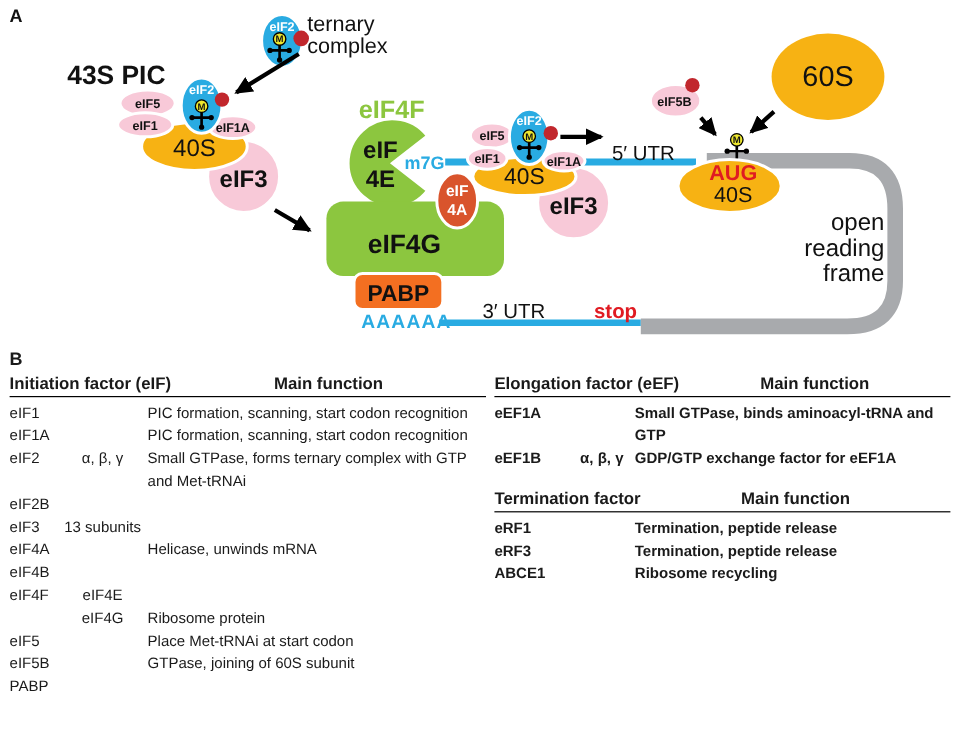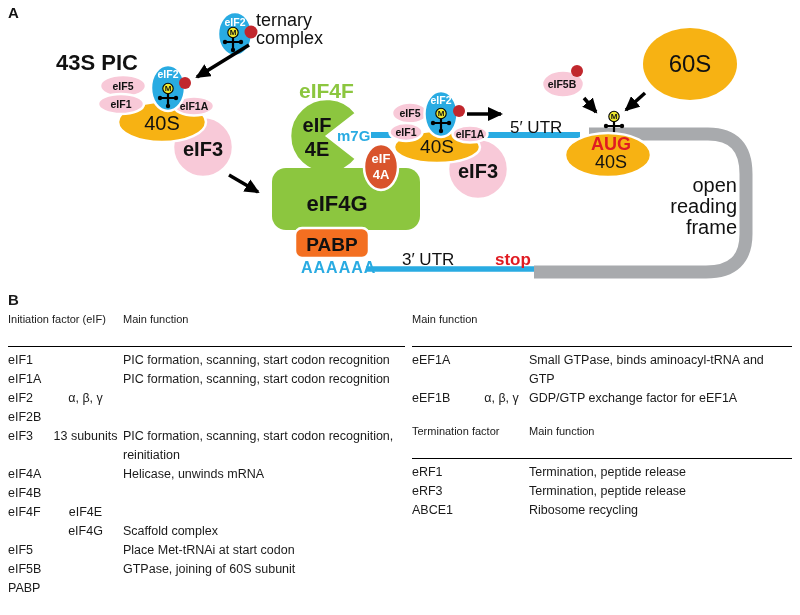--- a/index.html
+++ b/index.html
@@ -31,28 +31,28 @@
   .t-m{font-size:8px;font-weight:bold;}
   .blob{stroke:#fff;stroke-width:2.5;}
   .arrow{stroke:#000;stroke-width:3.5;marker-end:url(#ah);}
   .mrna{stroke:#29abe2;}
   
   .panelB{position:absolute;top:291px;left:8px;width:784px;font-size:12.5px;line-height:19px;}
   .b-label{font-size:15px;font-weight:bold;line-height:17px;margin-bottom:2px;}
   .cols{display:flex;}
   .leftcol{flex:0 0 397px;margin-right:7px;}
   .rightcol{flex:1;}
-  .thead{display:flex;font-weight:normal;font-size:11px;border-bottom:1.5px solid #000;
-         padding-bottom:18px;line-height:18px;}
+  .thead{display:flex;font-weight:bold;font-size:14px;border-bottom:1.5px solid #000;
+         padding-bottom:2px;line-height:18px;}
   .thead .h1{flex:0 0 115px;white-space:nowrap;}
   .rightcol .thead .h1{flex:0 0 117px;}
-  .thead .h2{flex:1;white-space:nowrap;}
+  .thead .h2{flex:1;text-align:center;white-space:nowrap;}
   .tbody{padding-top:4px;}
   .trow{display:grid;grid-template-columns:40px 75px 1fr;}
-  .rightcol .trow{grid-template-columns:62px 55px 1fr;}
+  .rightcol .trow{grid-template-columns:62px 55px 1fr;font-weight:bold;}
   .trow .c1{white-space:nowrap;}
   .trow .c2{text-align:center;white-space:nowrap;}
   .sect2{margin-top:14px;}
 </style>
 </head>
 <body>
 
 <div class="canvas">
 
 <svg class="panelA" width="800" height="290" viewBox="0 0 800 290">
@@ -204,47 +204,47 @@
               <span class="c3">PIC formation, scanning, start codon recognition</span>
             </div>
         <div class="trow">
               <span class="c1">eIF1A</span>
               <span class="c2"></span>
               <span class="c3">PIC formation, scanning, start codon recognition</span>
             </div>
         <div class="trow">
               <span class="c1">eIF2</span>
               <span class="c2">α, β, γ</span>
+              <span class="c3">Small GTPase, forms ternary complex with GTP and Met-tRNAi</span>
             </div>
         <div class="trow">
               <span class="c1">eIF2B</span>
               <span class="c2"></span>
             </div>
         <div class="trow">
               <span class="c1">eIF3</span>
               <span class="c2">13 subunits</span>
-              <span class="c3">PIC formation, scanning, start codon recognition, reinitiation</span>
             </div>
         <div class="trow">
               <span class="c1">eIF4A</span>
               <span class="c2"></span>
               <span class="c3">Helicase, unwinds mRNA</span>
             </div>
         <div class="trow">
               <span class="c1">eIF4B</span>
               <span class="c2"></span>
             </div>
         <div class="trow">
               <span class="c1">eIF4F</span>
               <span class="c2">eIF4E</span>
             </div>
         <div class="trow">
               <span class="c1"></span>
               <span class="c2">eIF4G</span>
-              <span class="c3">Scaffold complex</span>
+              <span class="c3">Ribosome protein</span>
             </div>
         <div class="trow">
               <span class="c1">eIF5</span>
               <span class="c2"></span>
               <span class="c3">Place Met-tRNAi at start codon</span>
             </div>
         <div class="trow">
               <span class="c1">eIF5B</span>
               <span class="c2"></span>
               <span class="c3">GTPase, joining of 60S subunit</span>
@@ -252,20 +252,21 @@
         <div class="trow">
               <span class="c1">PABP</span>
               <span class="c2"></span>
             </div>
       </div>
     </div>
 
     <div class="rightcol">
       <div>
         <div class="thead">
+          <span class="h1">Elongation factor (eEF)</span>
           <span class="h2">Main function</span>
         </div>
         <div class="tbody">
           <div class="trow">
                 <span class="c1">eEF1A</span>
                 <span class="c2"></span>
                 <span class="c3">Small GTPase, binds aminoacyl-tRNA and GTP</span>
               </div>
           <div class="trow">
                 <span class="c1">eEF1B</span>

